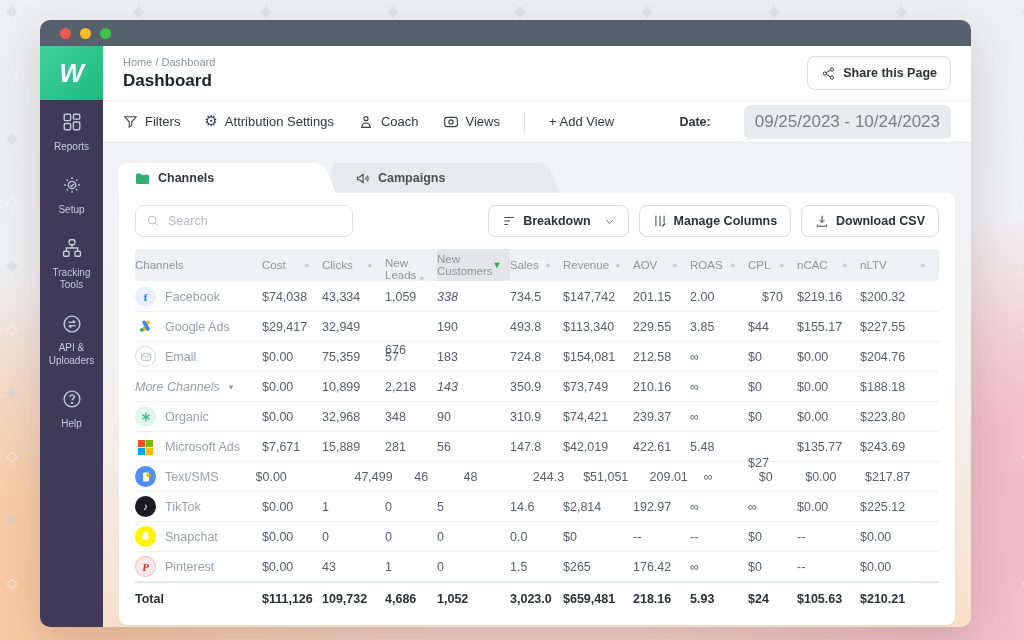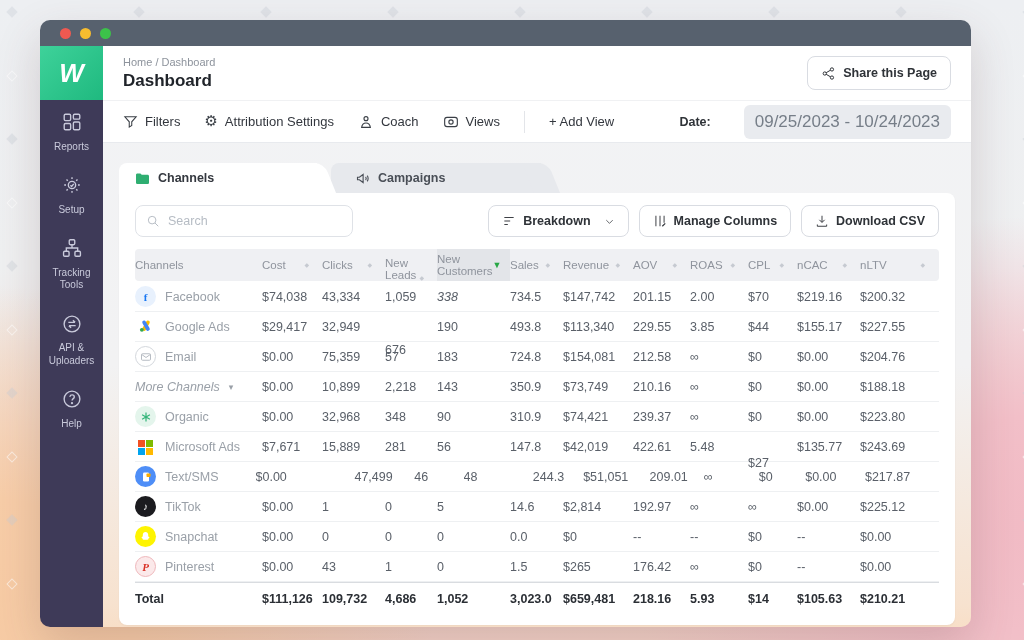--- a/index.html
+++ b/index.html
@@ -459,21 +459,21 @@
                     <span class="ch-name">Facebook</span>
                   </div>
                   <div class="td" style="width: 60px;">$74,038</div>
                   <div class="td" style="width: 63px;">43,334</div>
                   <div class="td" style="width: 52px;">1,059</div>
                   <div class="td" style="width: 73px; font-style: italic;">338</div>
                   <div class="td" style="width: 53px;">734.5</div>
                   <div class="td" style="width: 70px;">$147,742</div>
                   <div class="td" style="width: 57px;">201.15</div>
                   <div class="td" style="width: 58px;">2.00</div>
-                  <div class="td" style="width: 49px;">$70</div>
+                  <div class="td" style="width: 49px; text-align: center;">$70</div>
                   <div class="td" style="width: 63px;">$219.16</div>
                   <div class="td" style="width: 78px;">$200.32</div>
                 </div>
                 <div class="tr">
                   <div class="td ch" style="width: 127px;">
                     <span><span class="ci">
                         <svg width="16" height="16" viewBox="0 0 24 24">
                           <rect x="9.2" y="3" width="5.6" height="17" rx="2.8" transform="rotate(30 12 11.5)" fill="#fbbc04"></rect>
                           <rect x="9.2" y="3" width="5.6" height="17" rx="2.8" transform="rotate(-30 12 11.5)" fill="#4285f4"></rect>
                           <circle cx="5.8" cy="17.8" r="2.9" fill="#34a853"></circle>
@@ -516,21 +516,21 @@
                   <div class="td" style="width: 78px;">$204.76</div>
                 </div>
                 <div class="tr">
                   <div class="td ch" style="width: 127px;">
                     <span class="ch-name it">More Channels</span>
                     <span class="chev">▾</span>
                   </div>
                   <div class="td" style="width: 60px;">$0.00</div>
                   <div class="td" style="width: 63px;">10,899</div>
                   <div class="td" style="width: 52px;">2,218</div>
-                  <div class="td" style="width: 73px;">143</div>
+                  <div class="td" style="width: 73px; font-style: italic;">143</div>
                   <div class="td" style="width: 53px;">350.9</div>
                   <div class="td" style="width: 70px;">$73,749</div>
                   <div class="td" style="width: 57px;">210.16</div>
                   <div class="td" style="width: 58px;">∞</div>
                   <div class="td" style="width: 49px;">$0</div>
                   <div class="td" style="width: 63px;">$0.00</div>
                   <div class="td" style="width: 78px;">$188.18</div>
                 </div>
                 <div class="tr">
                   <div class="td ch" style="width: 127px;">
@@ -659,21 +659,21 @@
                     <span class="ch-name">Total</span>
                   </div>
                   <div class="td" style="width: 60px;">$111,126</div>
                   <div class="td" style="width: 63px;">109,732</div>
                   <div class="td" style="width: 52px;">4,686</div>
                   <div class="td" style="width: 73px;">1,052</div>
                   <div class="td" style="width: 53px;">3,023.0</div>
                   <div class="td" style="width: 70px;">$659,481</div>
                   <div class="td" style="width: 57px;">218.16</div>
                   <div class="td" style="width: 58px;">5.93</div>
-                  <div class="td" style="width: 49px;">$14</div>
+                  <div class="td" style="width: 49px;">$24</div>
                   <div class="td" style="width: 63px;">$105.63</div>
                   <div class="td" style="width: 78px;">$210.21</div>
                 </div>
               </div>
           </div>
         </div>
       </div>
     </div>
   </div>
 </div>

